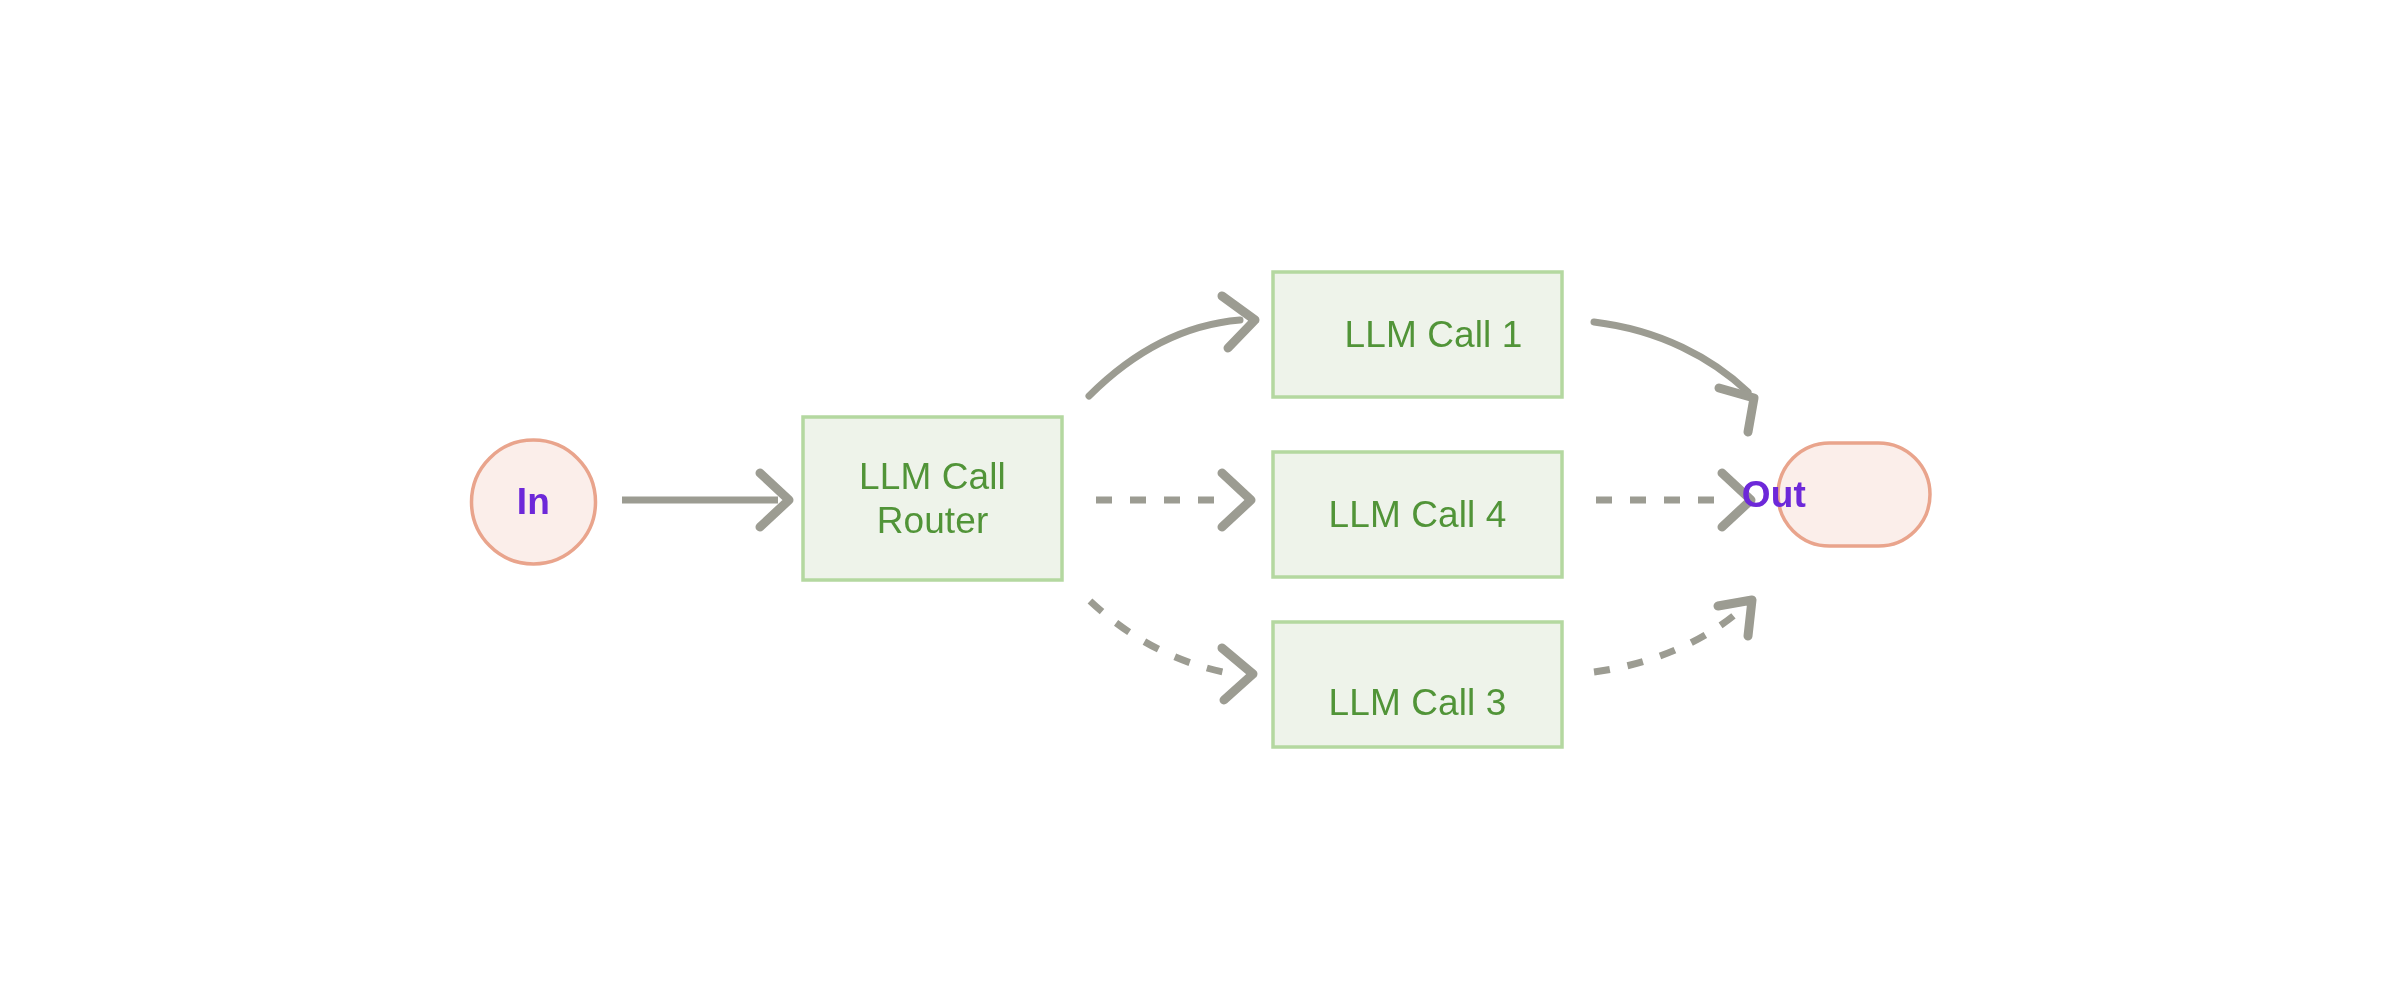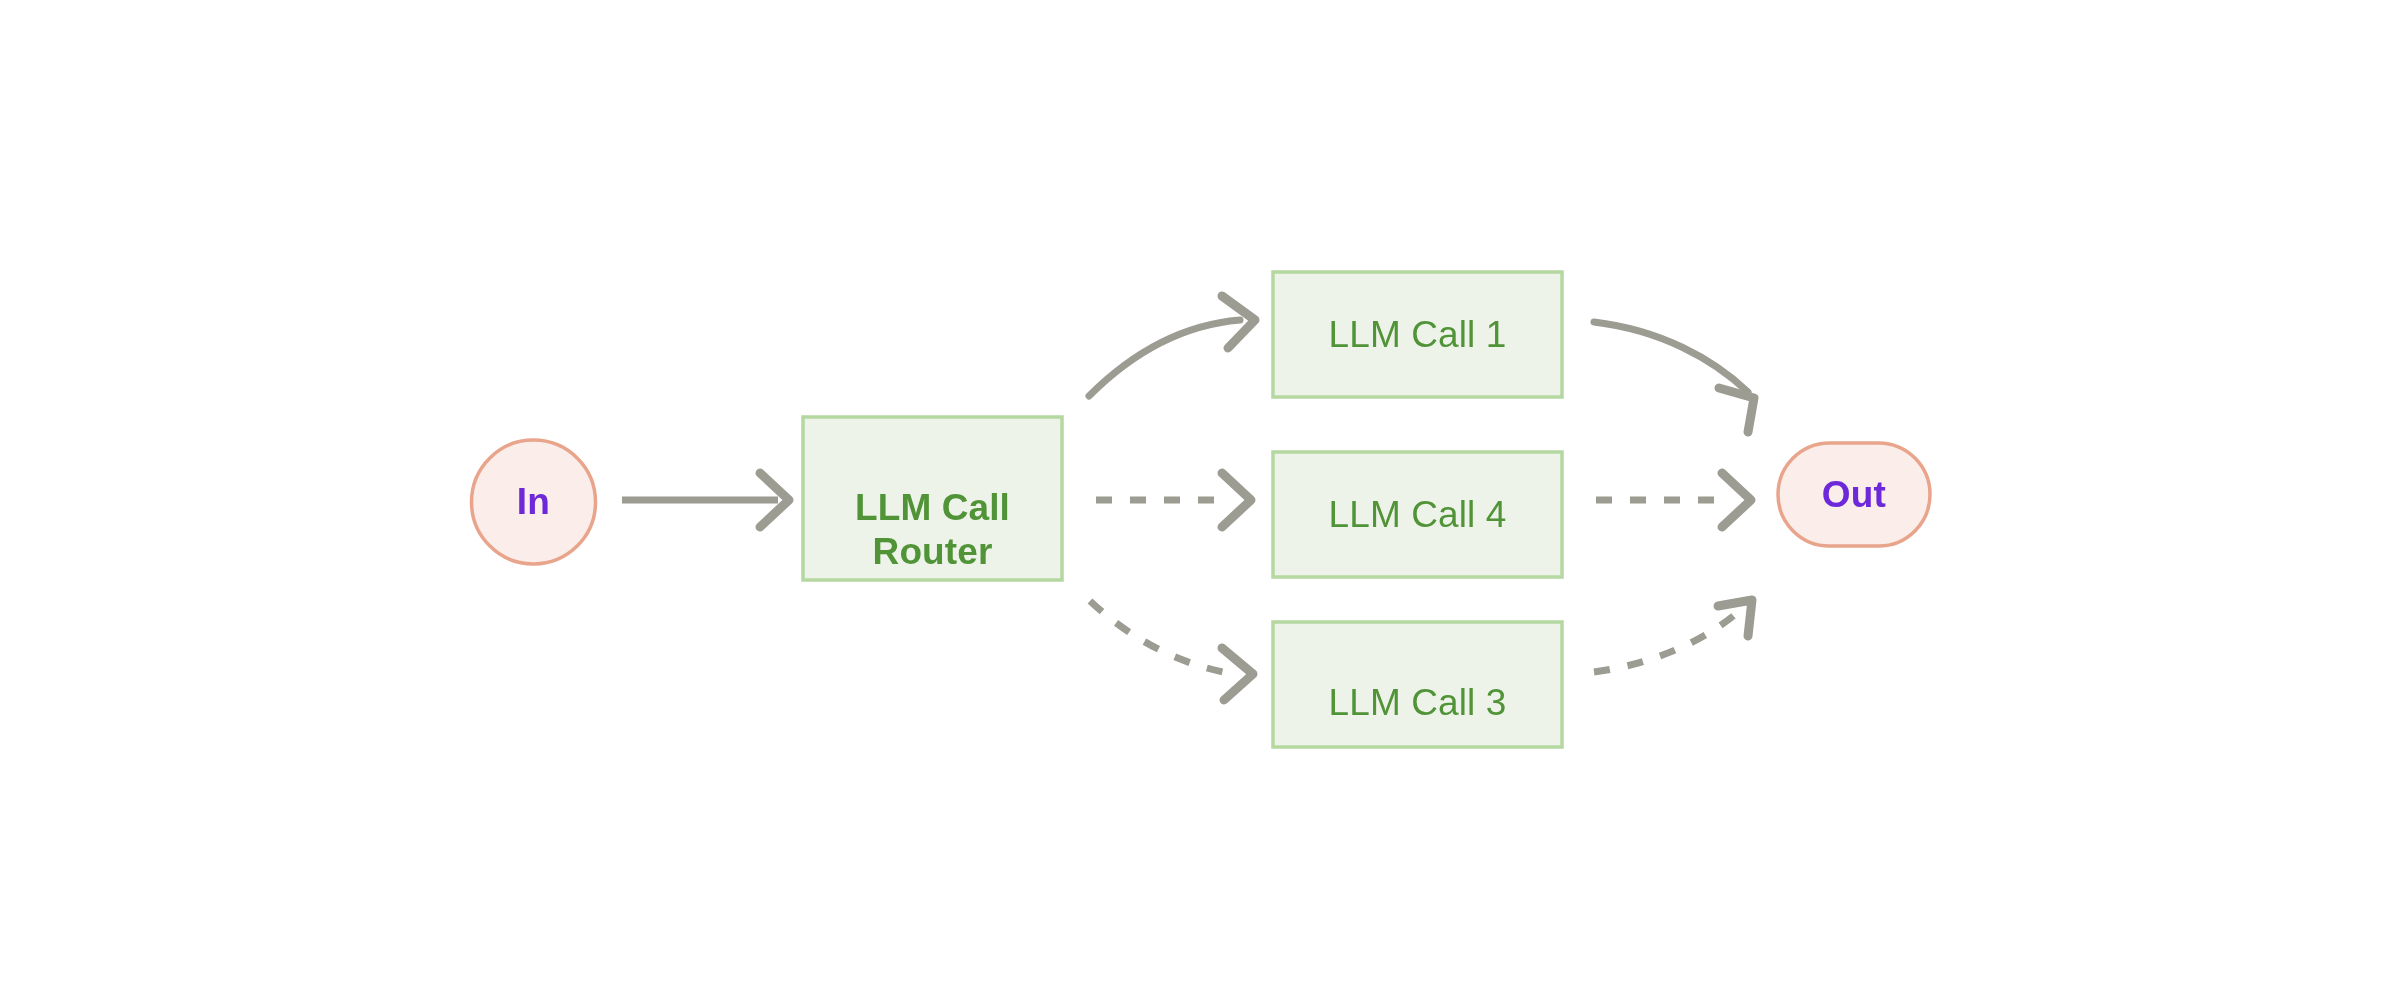--- a/index.html
+++ b/index.html
@@ -45,22 +45,21 @@
     letter-spacing: 0.1px;
   }
   .label-terracotta {
     color: #6d28d9;
     font-size: 37px;
     font-weight: 700;
     letter-spacing: 0.2px;
   }
   .label-router {
     font-size: 37px;
-    font-weight: 700;
-    margin-top: 31px;
+    font-weight: 400;
   }
 </style>
 </head>
 <body>
 
 <div id="canvas">
 
   <svg id="diagram-svg" viewBox="0 0 2401 1000" xmlns="http://www.w3.org/2000/svg">
 
     <g fill="none" stroke="#9c9c92" stroke-width="7" stroke-linecap="butt" stroke-linejoin="miter">
@@ -114,21 +113,21 @@
 
       <rect x="1778" y="443" width="152" height="103" rx="51.5" ry="51.5" fill="#fbeeea" stroke="#e9a48c" stroke-width="3.5"></rect>
     </g>
   </svg>
 
   <div class="node-label label-terracotta" style="left:470px; top:440px; width:127px; height:124px;">In</div>
 
   <div class="node-label label-green label-router" style="left:803px; top:417px; width:259px; height:163px;">LLM Call
 Router</div>
 
-  <div class="node-label label-green" style="left:1273px; top:272px; width:289px; height:125px;">LLM Call 1</div>
+  <div class="node-label label-green" style="left:1273px; top:272px; width:289px; height:125px;padding-left:16px;">LLM Call 1</div>
 
   <div class="node-label label-green" style="left:1273px; top:452px; width:289px; height:125px;">LLM Call 4</div>
 
   <div class="node-label label-green" style="left:1273px; top:622px; width:289px; height:162px;">LLM Call 3</div>
 
-  <div class="node-label label-terracotta" style="left:1778px; top:443px; width:152px; height:103px;">Out</div>
+  <div class="node-label label-terracotta" style="left:1698px; top:443px; width:152px; height:103px;">Out</div>
 
 </div>
 
 </body></html>

